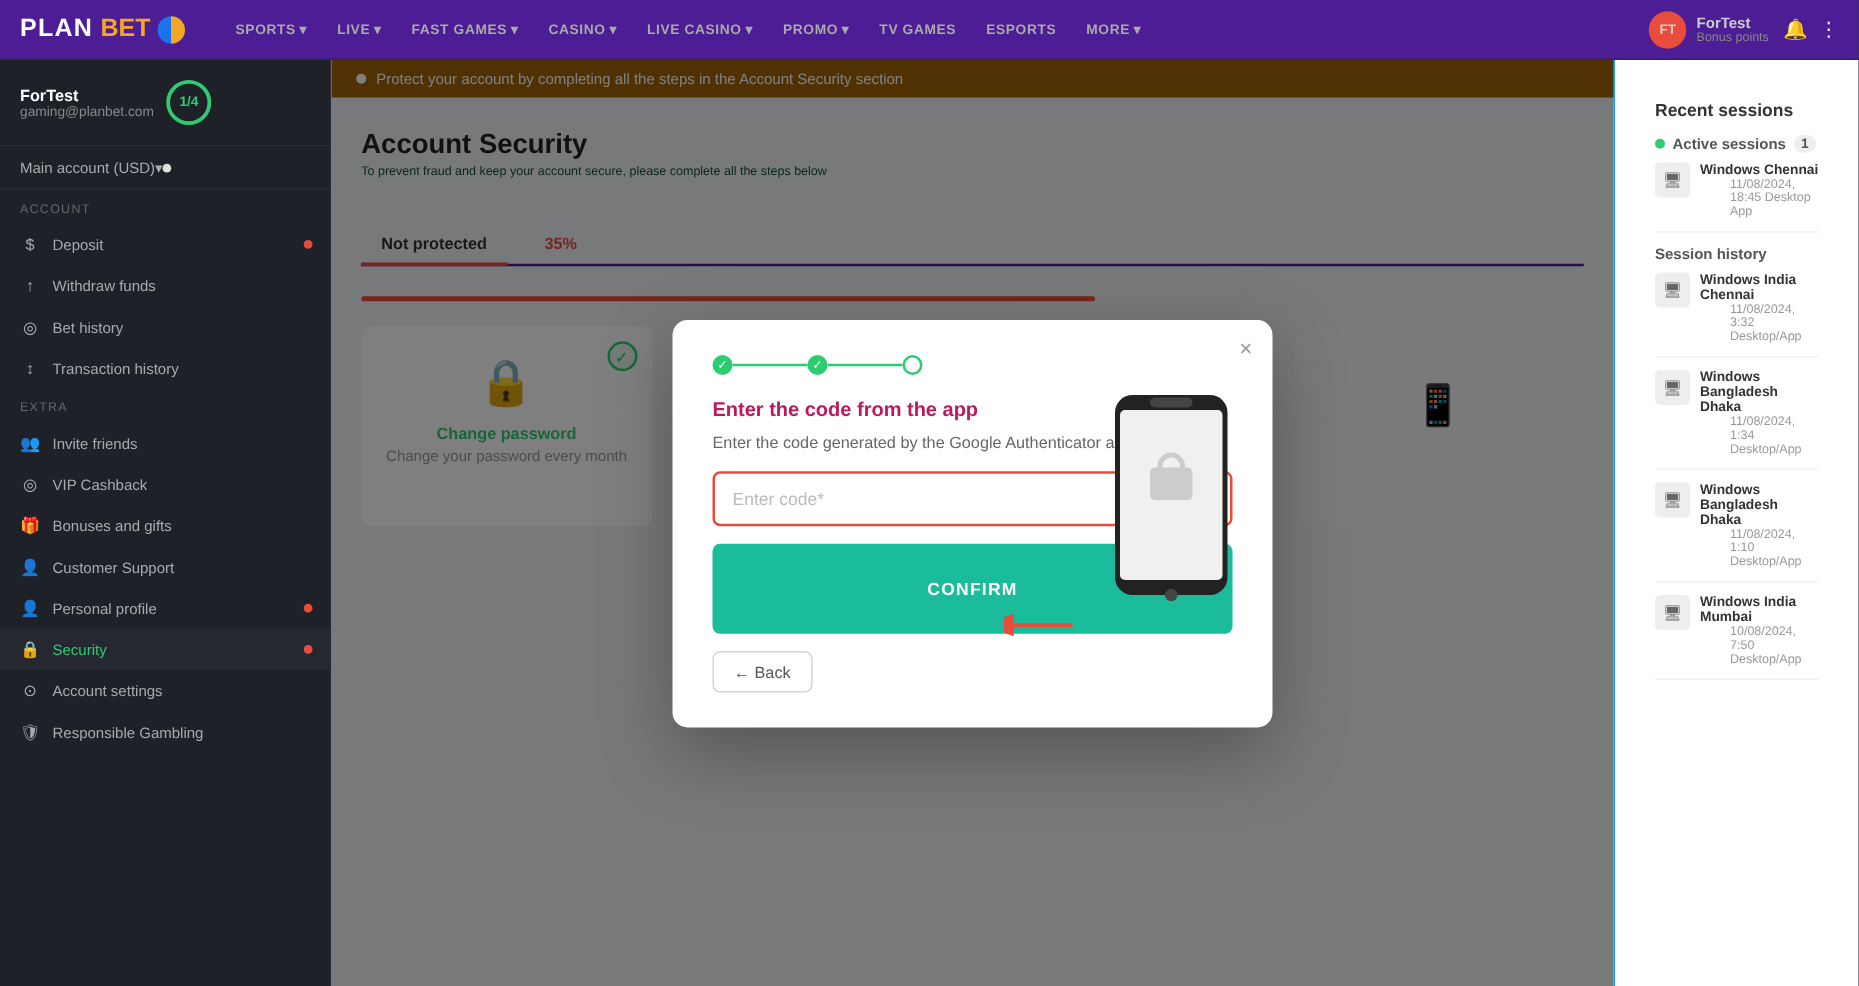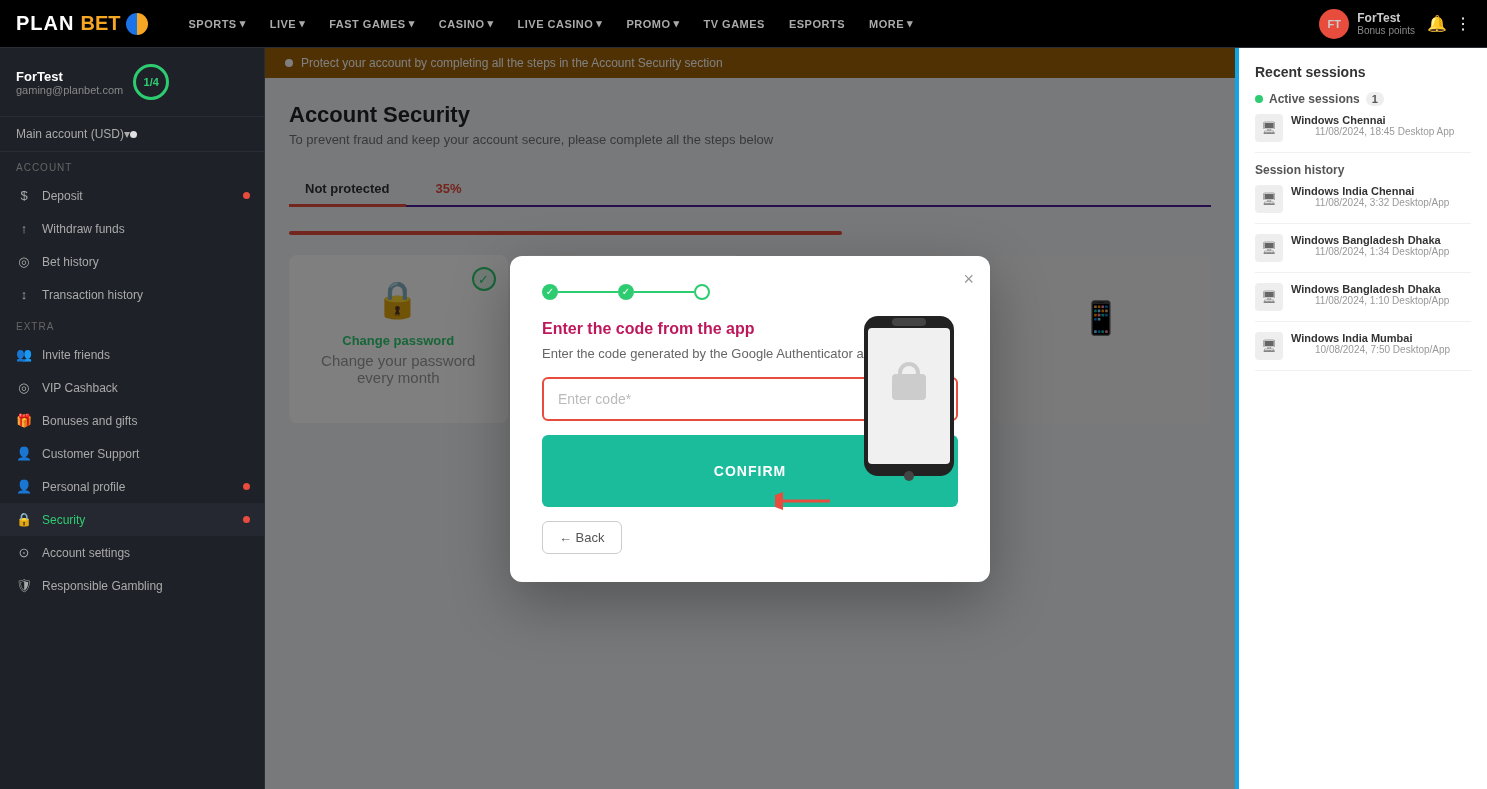--- a/index.html
+++ b/index.html
@@ -1,20 +1,20 @@
 <!DOCTYPE html>
 <html><head>
   <meta charset="utf-8">
   <style>
     * { box-sizing: border-box; margin: 0; padding: 0; }
     body { font-family: 'Segoe UI', Arial, sans-serif; background: #1a1d23; color: #fff; width: 1487px; height: 789px; overflow: hidden; }
 
     
     .top-nav {
-      background: #000000;
+      background: #4c1d95;
       height: 48px;
       display: flex;
       align-items: center;
       padding: 0 16px;
       border-bottom: 1px solid #2a2d35;
       justify-content: center;
     }
     .logo {
       display: flex;
       align-items: center;
@@ -144,21 +144,21 @@
       padding: 8px 20px;
       font-size: 12px;
       color: #fff;
       display: flex;
       align-items: center;
       gap: 8px;
     }
     .security-banner-dot { width: 8px; height: 8px; background: #fff; border-radius: 50%; }
     .page-content { padding: 24px 24px; }
     .page-title { font-size: 22px; font-weight: 700; color: #222; margin-bottom: 4px; }
-    .page-subtitle { font-size: 13px; color: #737373; margin-bottom: 26px; }
+    .page-subtitle { font-size: 10px; color: #14532d; margin-bottom: 36px; }
 
     .tab-row { display: flex; align-items: center; gap: 14px; margin-bottom: 24px; border-bottom: 2px solid #4c1d95; }
     .tab { padding: 8px 16px; font-size: 13px; cursor: pointer; color: #555; border-bottom: 3px solid transparent; margin-bottom: -2px; }
     .tab.active { color: #333; font-weight: 600; border-bottom: 3px solid #e74c3c; }
 
     
     .cards-grid {
       display: grid;
       grid-template-columns: repeat(4, 1fr);
       gap: 16px;
@@ -170,21 +170,21 @@
       padding: 24px 16px;
       display: flex;
       flex-direction: column;
       align-items: center;
       text-align: center;
       min-height: 160px;
       position: relative;
     }
     .card-icon { font-size: 36px; color: #555; margin-bottom: 12px; }
     .card-title { font-size: 13px; font-weight: 600; color: #333; margin-bottom: 4px; }
-    .card-subtitle { font-size: 15px; color: #999; }
+    .card-subtitle { font-size: 12px; color: #999; }
     .card-badge-top {
       position: absolute;
       top: 12px;
       right: 12px;
       width: 24px; height: 24px;
       border-radius: 50%;
       display: flex; align-items: center; justify-content: center;
       font-size: 13px;
     }
     .card-badge-top.success { background: #e8f8f0; color: #2ecc71; border: 2px solid #2ecc71; }
@@ -206,24 +206,24 @@
       background: #fff;
       border-radius: 50%;
       position: absolute;
       top: 2px; left: 2px;
       box-shadow: 0 1px 3px rgba(0,0,0,0.3);
     }
     .card-title.green { color: #2ecc71; }
 
     
     .right-panel {
-      width: 252px;
+      width: 196px;
       background: #fff;
-      border-left: 4px solid #0ea5e9;
-      padding: 16px;
+      border-left: 1px solid #0ea5e9;
+      padding: 32px;
       flex-shrink: 0;
     }
     .rp-title { font-size: 14px; font-weight: 700; color: #333; margin-bottom: 12px; }
     .rp-subtitle { font-size: 12px; font-weight: 600; color: #555; margin-bottom: 8px; display: flex; align-items: center; gap: 6px; }
     .rp-dot { width: 8px; height: 8px; background: #2ecc71; border-radius: 50%; }
     .session-item {
       display: flex;
       gap: 8px;
       margin-bottom: 10px;
       padding-bottom: 10px;

